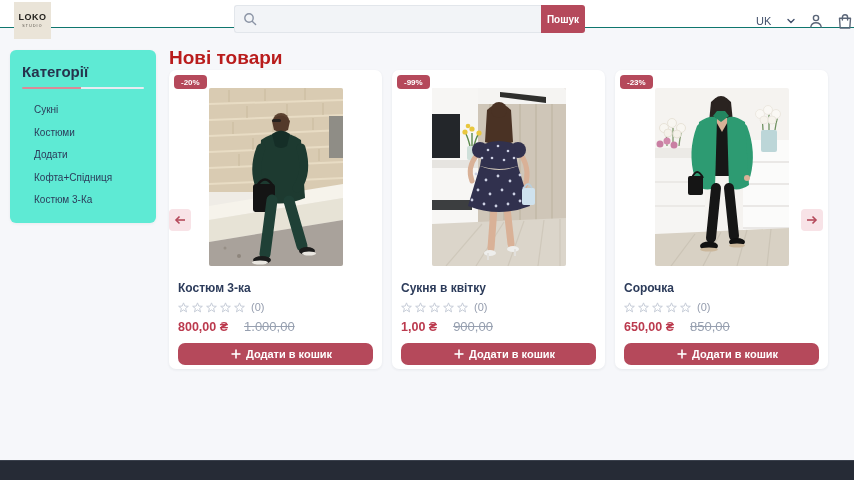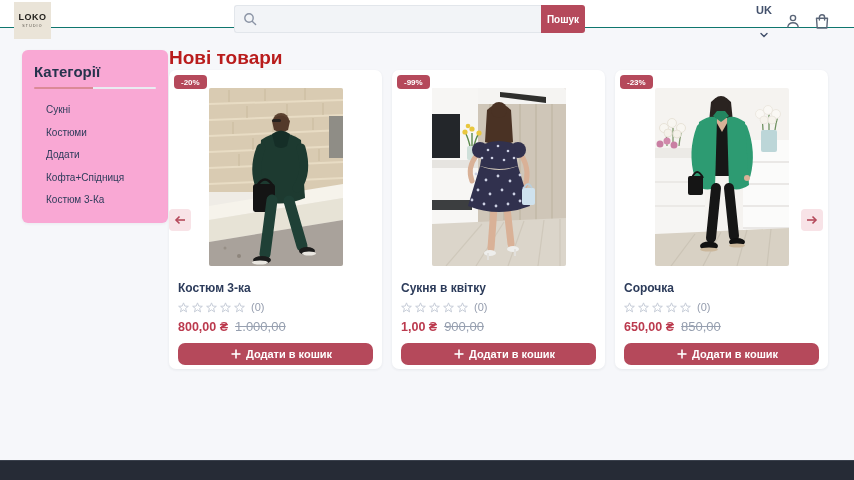--- a/index.html
+++ b/index.html
@@ -10,44 +10,44 @@
   .header { position:absolute; top:0; left:0; width:854px; height:28px; background:#fff; border-bottom:1px solid #0f766e; z-index:5; }
   .logo { position:absolute; left:14px; top:2px; width:37px; height:37px; background:#eae4d8; display:flex; flex-direction:column; align-items:center; justify-content:center; cursor:pointer; }
   .logo-title { font-size:9px; font-weight:bold; letter-spacing:0.5px; color:#23211d; line-height:9px; }
   .logo-sub { font-size:3.5px; letter-spacing:1.2px; color:#4a463e; margin-top:1.5px; }
   .search-wrap { position:absolute; left:234px; top:5px; width:351px; height:28px; display:flex; }
   .search-box { flex:1; position:relative; }
   .search-input { width:100%; height:28px; background:#f2f4f7; border:1px solid #e2e6eb; border-right:none; border-radius:3px 0 0 3px; padding:0 8px 0 30px; font-size:11px; color:#3d4a60; outline:none; }
   .search-icon { position:absolute; left:9px; top:7px; }
   .search-btn { width:44px; height:28px; background:#b5495b; color:#fff; border:none; border-radius:0 3px 3px 0; font-size:10px; font-weight:bold; font-family:inherit; cursor:pointer; }
   .header-right { position:absolute; left:756px; top:0; height:42px; display:flex; align-items:center; gap:13px; }
-  .lang { display:flex; align-items:center; gap:16px; font-size:11px; font-weight:bold; color:#42506b; cursor:pointer;flex-direction:column; }
+  .lang { display:flex; align-items:center; gap:16px; font-size:11px; font-weight:normal; color:#42506b; cursor:pointer; }
   .hicon { display:flex; align-items:center; cursor:pointer; }
 
   
-  .sidebar { position:absolute; left:22px; top:50px; width:146px; background:#f9a8d4; border-radius:6px; box-shadow:0 1px 3px rgba(30,40,60,.06); padding:13px 12px 16px; }
+  .sidebar { position:absolute; left:10px; top:50px; width:146px; background:#5eead4; border-radius:6px; box-shadow:0 1px 3px rgba(30,40,60,.06); padding:13px 12px 16px; }
   .sidebar-title { font-size:15px; font-weight:bold; color:#26334d; }
   .sidebar-rule { height:2px; margin-top:7px; background:linear-gradient(to right,#db8a97 0 48%,#e9ebf1 48% 100%); border-radius:1px; }
   .cat-list { list-style:none; margin-top:13px; }
   .cat-list li { font-size:10px; font-weight:normal; color:#2c3b5a; cursor:pointer;margin-left:12px; }
   .cat-list li + li { margin-top:7.5px; }
   .cat-list li { padding:2px 0; }
 
   
   .main-title { position:absolute; left:169px; top:47px; font-size:19px; font-weight:bold; color:#b91c1c; }
   .card { position:absolute; top:70px; width:213px; height:299px; background:#fff; border-radius:7px; box-shadow:0 1px 3px rgba(30,40,60,.07); }
   .card1 { left:169px; } .card2 { left:392px; } .card3 { left:615px; }
   .badge { position:absolute; left:5px; top:5px; background:#b5495b; color:#fff; font-size:8px; font-weight:bold; padding:2.5px 7px; border-radius:4px; z-index:2; }
   .pimg { display:block; margin:18px auto 0; width:134px; height:178px; border-radius:2px; overflow:hidden; cursor:pointer; }
   .pinfo { padding:0 9px; }
   .pname { margin-top:15px; font-size:12px; font-weight:bold; color:#2c3b5a; cursor:pointer; }
   .stars { margin-top:6px; display:flex; align-items:center; gap:3px; }
   .stars svg { display:block; }
   .rcount { font-size:11px; color:#959dae; margin-left:3px; }
-  .prices { margin-top:6px; display:flex; align-items:baseline; gap:7px; }
+  .prices { margin-top:6px; display:flex; align-items:baseline; gap:16px; }
   .price { font-size:12.5px; font-weight:bold; color:#bb3a4e; }
   .old-price { font-size:13px; color:#97a0b0; text-decoration:line-through; }
   .add-btn { margin:9px 9px 0; width:195px; height:22px; background:#b5495b; border:none; border-radius:7px; color:#fff; font-size:11px; font-weight:bold; font-family:inherit; display:flex; align-items:center; justify-content:center; gap:5px; cursor:pointer;padding-left:12px; }
 
   
   .arrow { position:absolute; top:209px; width:22px; height:22px; background:#f8e3e7; border:none; border-radius:4px; display:flex; align-items:center; justify-content:center; cursor:pointer; z-index:4; }
   .arrow-left { left:169px; } .arrow-right { left:801px; }
 
   
   .footer { position:absolute; left:0; top:460px; width:854px; height:20px; background:#262b36; border-top:1px solid #3a404c; }

